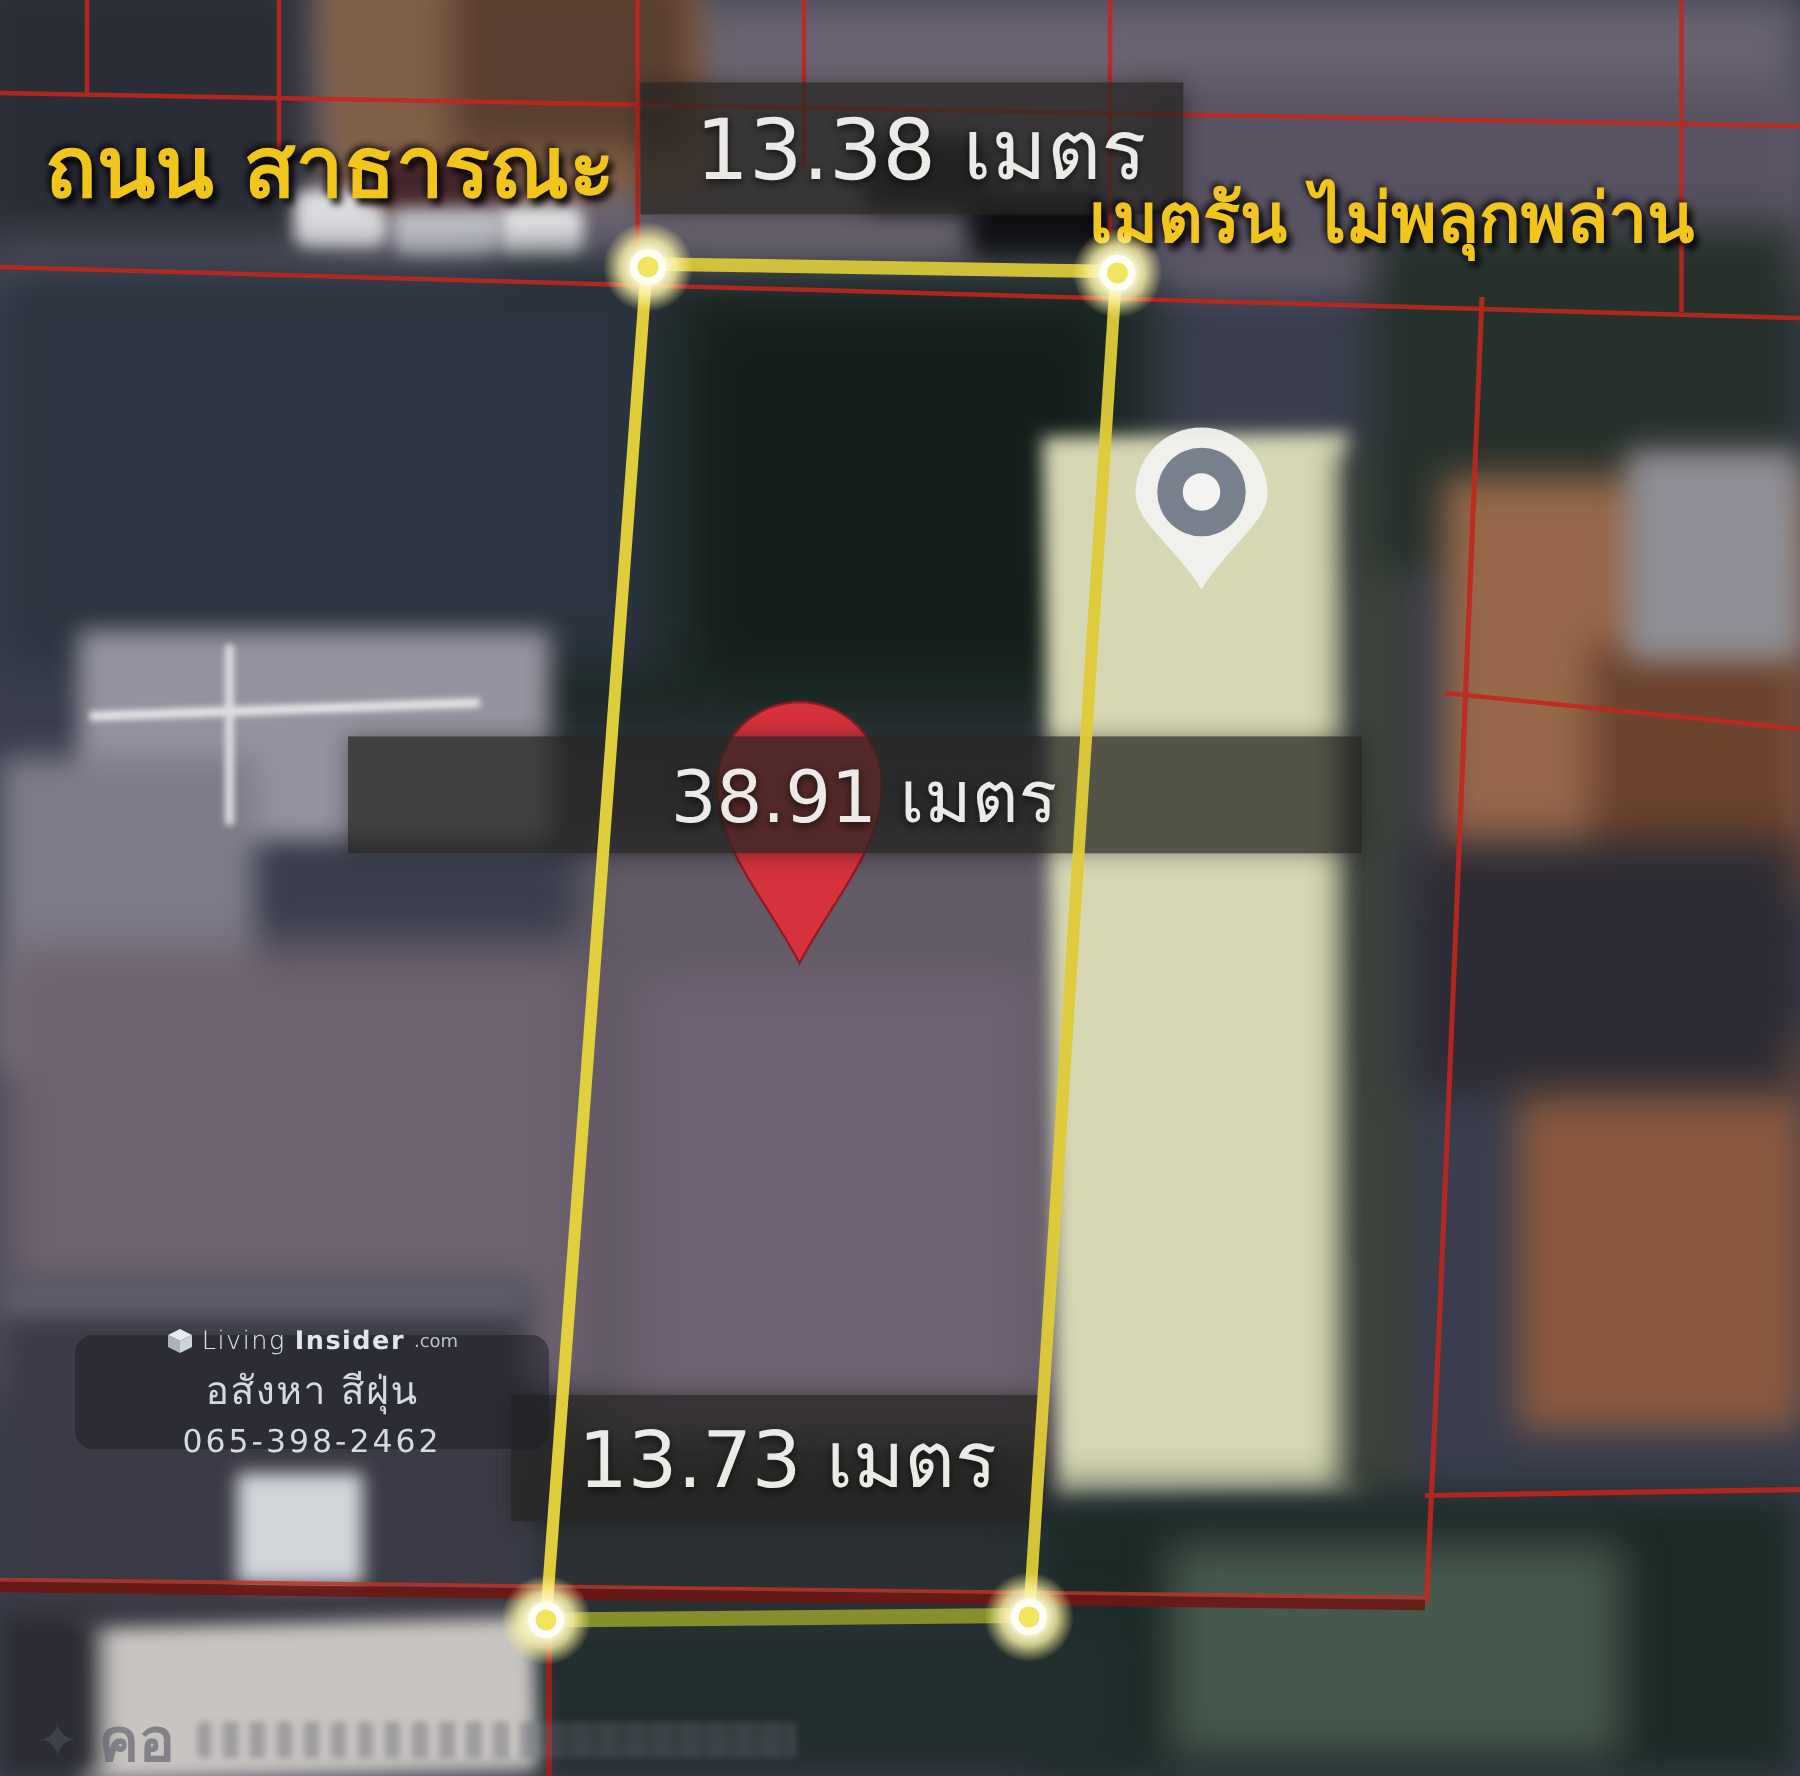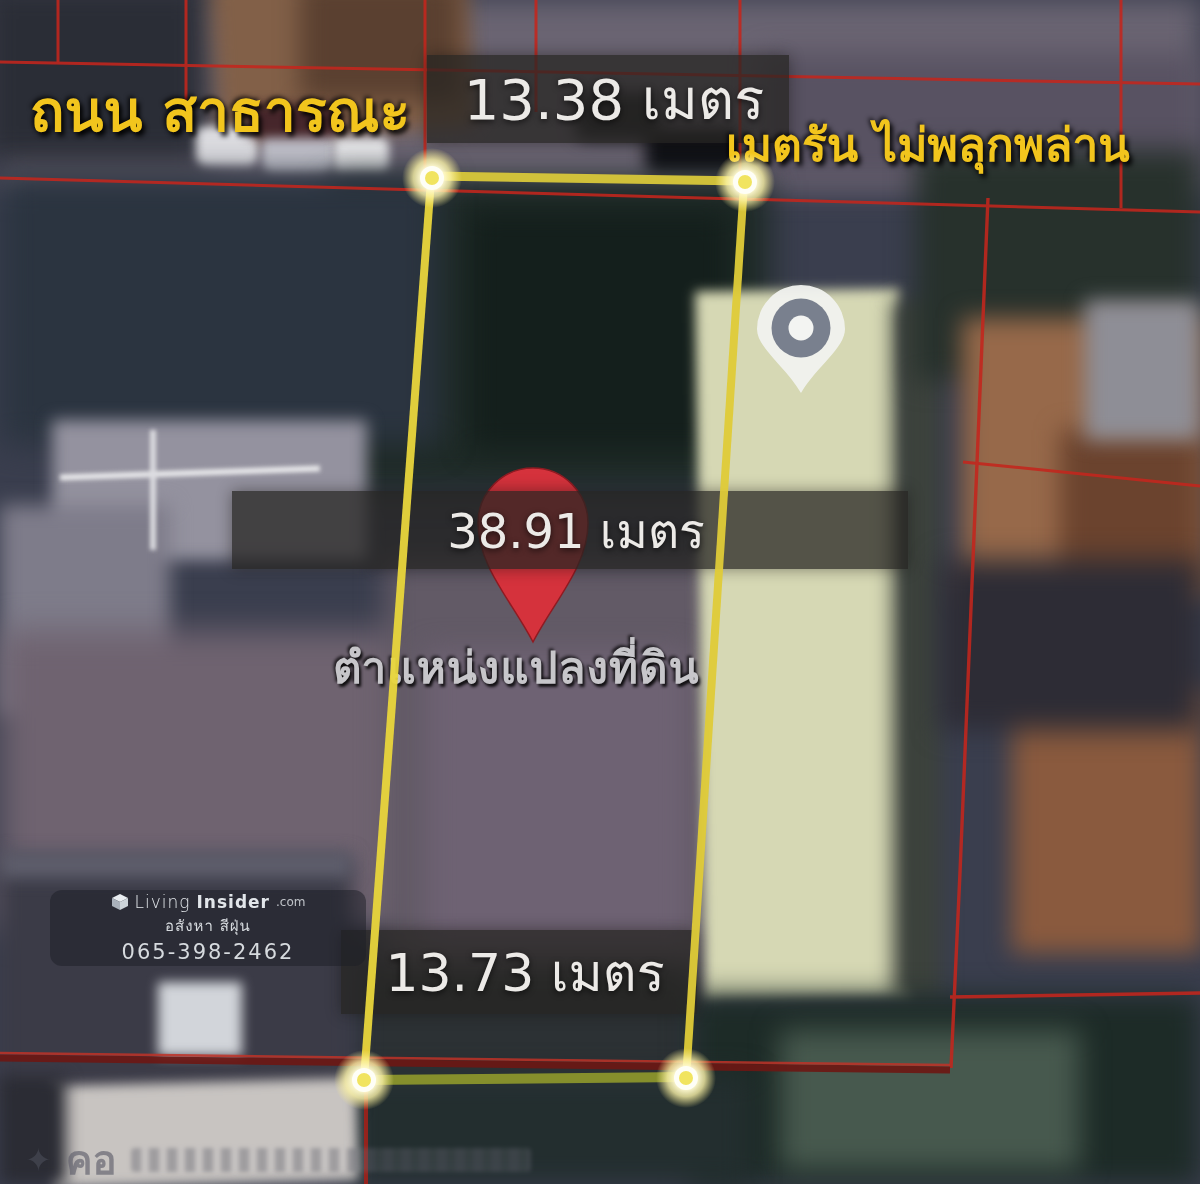--- a/index.html
+++ b/index.html
@@ -64,21 +64,21 @@
              text-shadow:2px 3px 3px rgba(0,0,0,.95),-2px -2px 3px rgba(0,0,0,.75);}
 
   
   .watermark{position:absolute;left:50px;top:890px;width:316px;height:76px;border-radius:12px;
              background:rgba(28,29,38,.5);display:flex;flex-direction:column;align-items:center;
              justify-content:center;color:#d6dade;gap:2px;}
   .wm-row1{display:flex;align-items:center;gap:6px;font-size:17px;color:#e2e6ea;}
   .wm-light{font-weight:300;letter-spacing:1px;}
   .wm-bold{font-weight:700;letter-spacing:1px;}
   .wm-suffix{font-size:12px;opacity:.8;}
-  .wm-row2{font-size:15px;letter-spacing:1px;}
+  .wm-row2{font-size:26px;letter-spacing:1px;}
   .wm-row3{font-size:21px;letter-spacing:2px;}
 
   
   .ghost{position:absolute;left:25px;top:1128px;display:flex;align-items:center;gap:14px;}
   .ghost-star{font-size:32px;color:rgba(75,78,90,.6);}
   .ghost-txt{font-size:40px;font-weight:600;color:rgba(95,96,108,.65);}
   .ghost-smudge{width:400px;height:24px;border-radius:4px;filter:blur(2px);opacity:.5;
     background:repeating-linear-gradient(90deg,rgba(98,99,110,.8) 0 10px,rgba(180,180,188,.25) 10px 18px);}
 </style>
 </head>
@@ -160,21 +160,20 @@
     <span class="measure">13.38 เมตร</span>
   </div>
 
   <div class="y-label road-label">ถนน สาธารณะ</div>
   <div class="y-label soi-label">เมตรัน ไม่พลุกพล่าน</div>
 
   <div class="strip strip-mid">
     <span class="measure">38.91 เมตร</span>
   </div>
 
-  <div class="pos-label">ตำแหน่งแปลงที่ดิน</div>
 
   <div class="strip strip-bottom">
     <span class="measure">13.73 เมตร</span>
   </div>
 
   <div class="watermark">
     <div class="wm-row1">
       <svg width="18" height="18" viewBox="0 0 18 18">
         <polygon points="9,1 17,5 9,9 1,5" fill="#e8ecf0"></polygon>
         <polygon points="1,5 9,9 9,17 1,13" fill="#aab2bc"></polygon>

